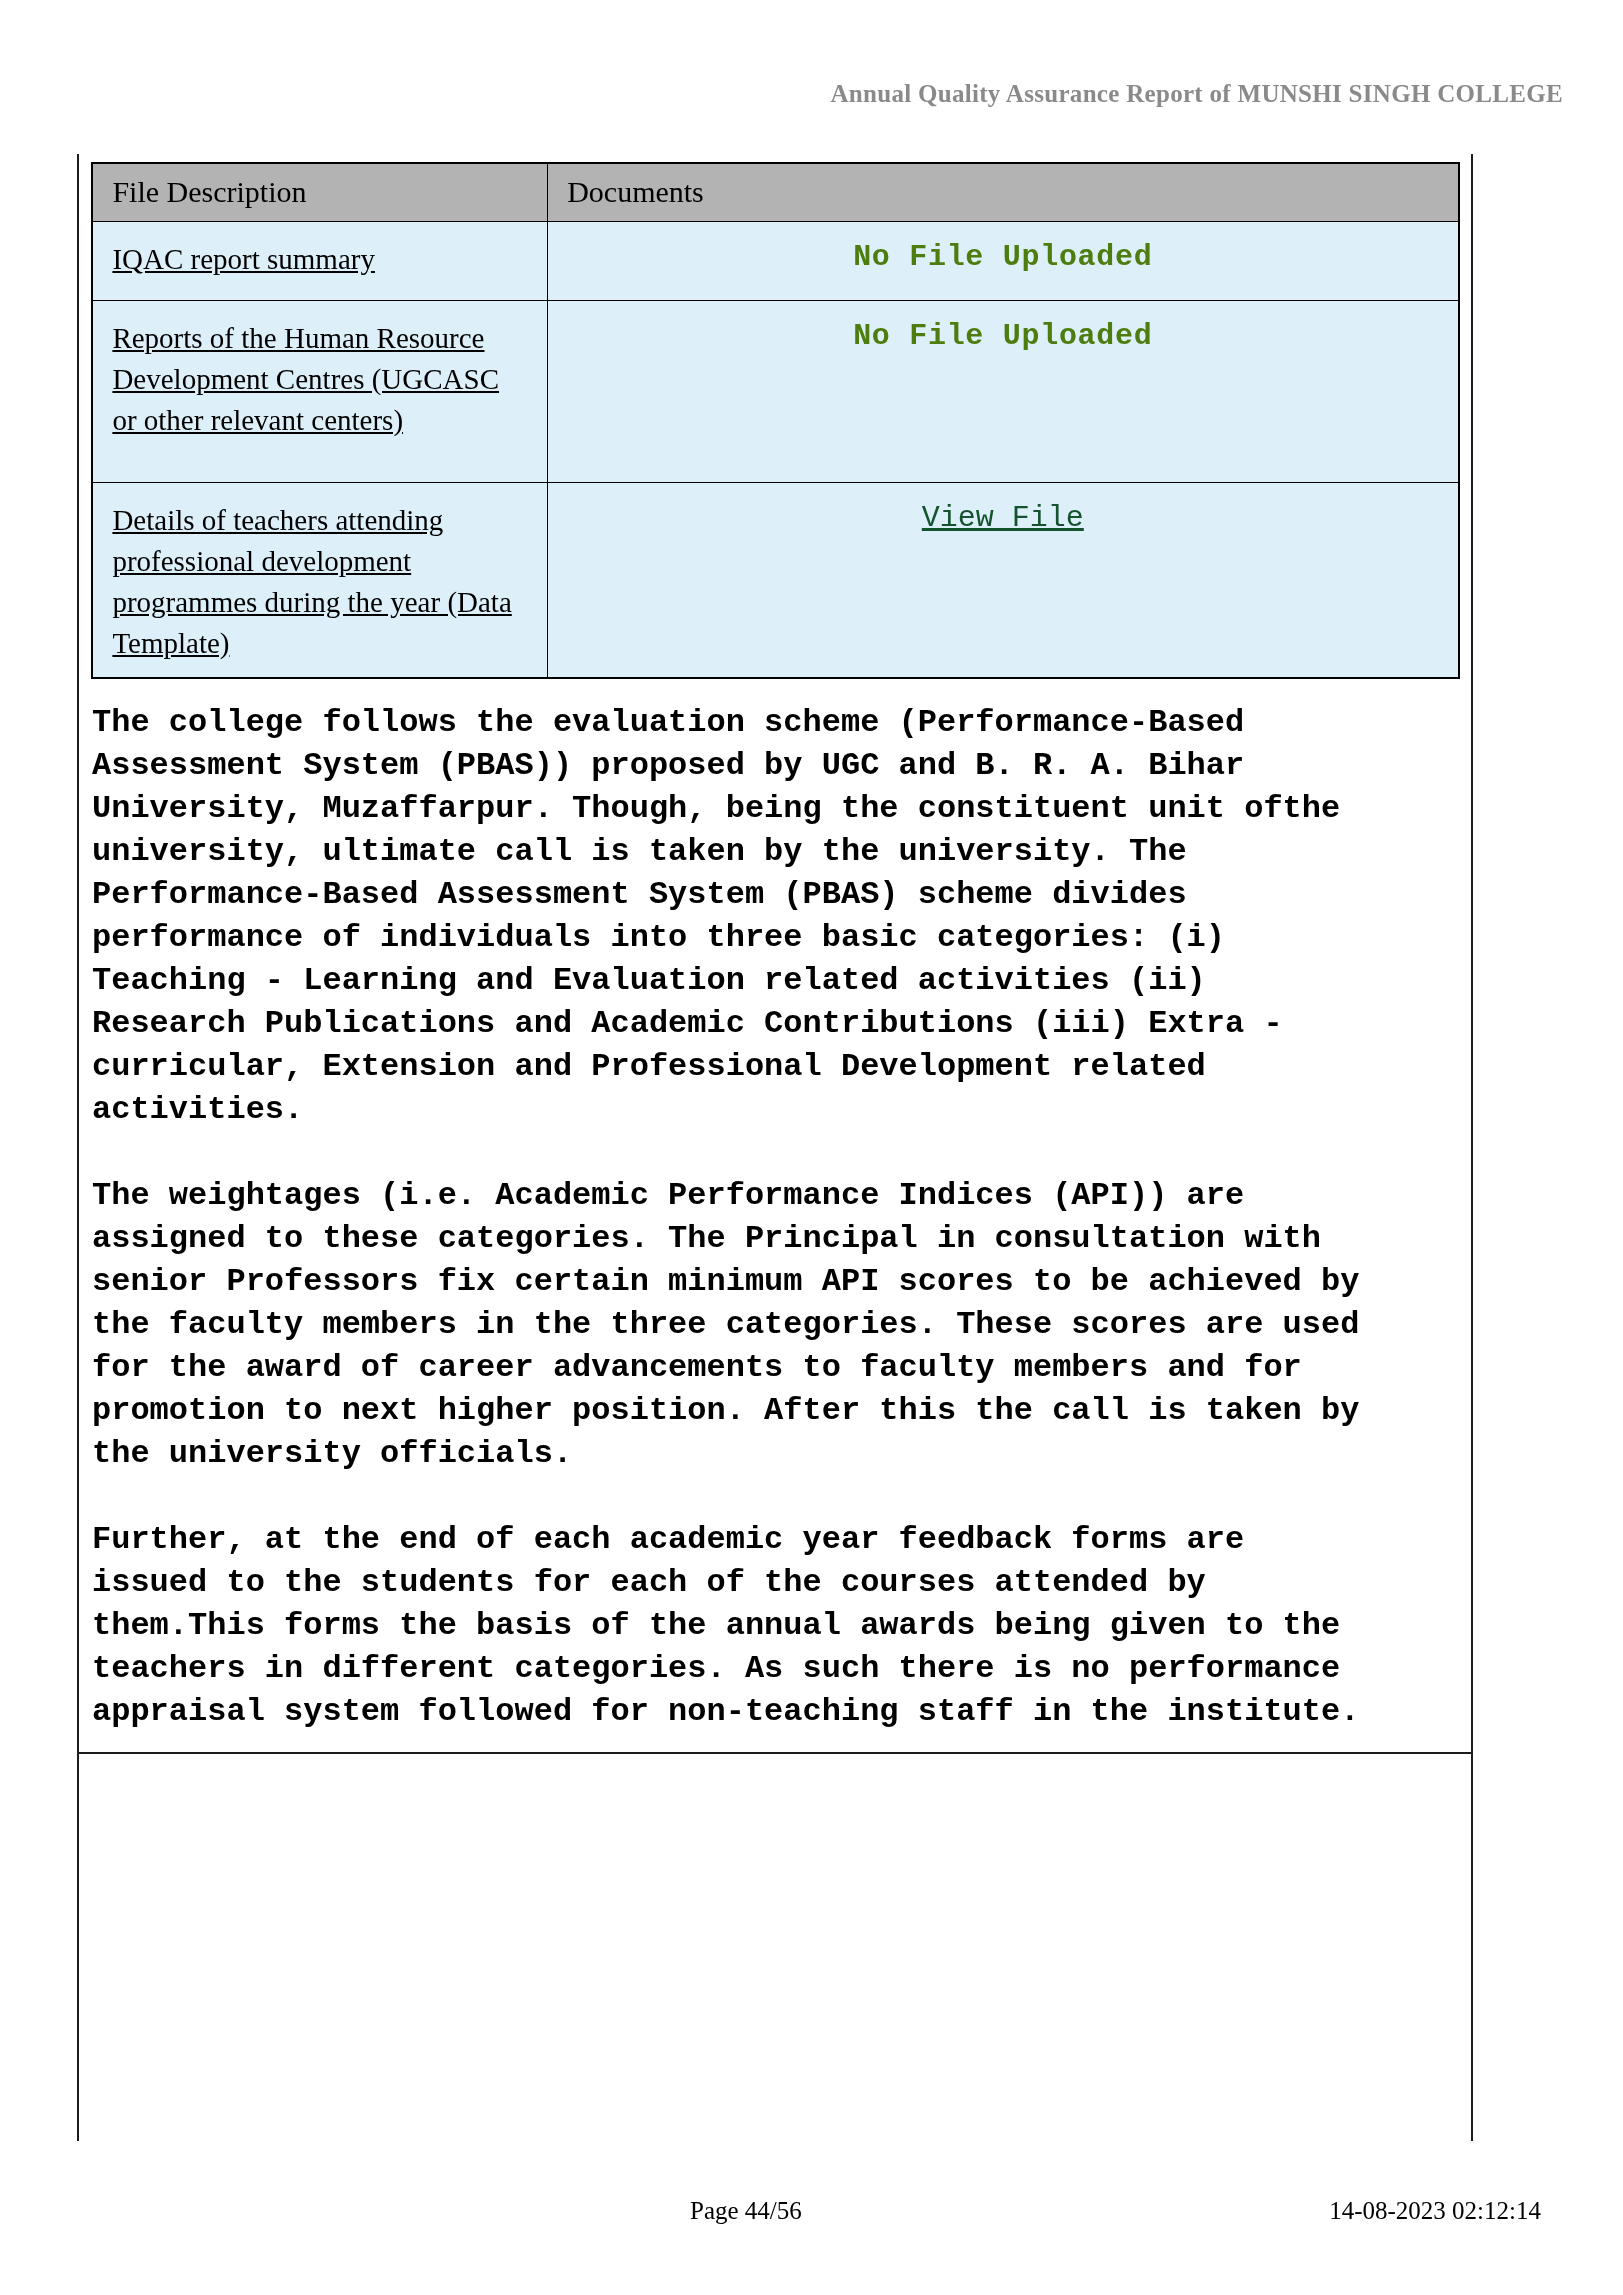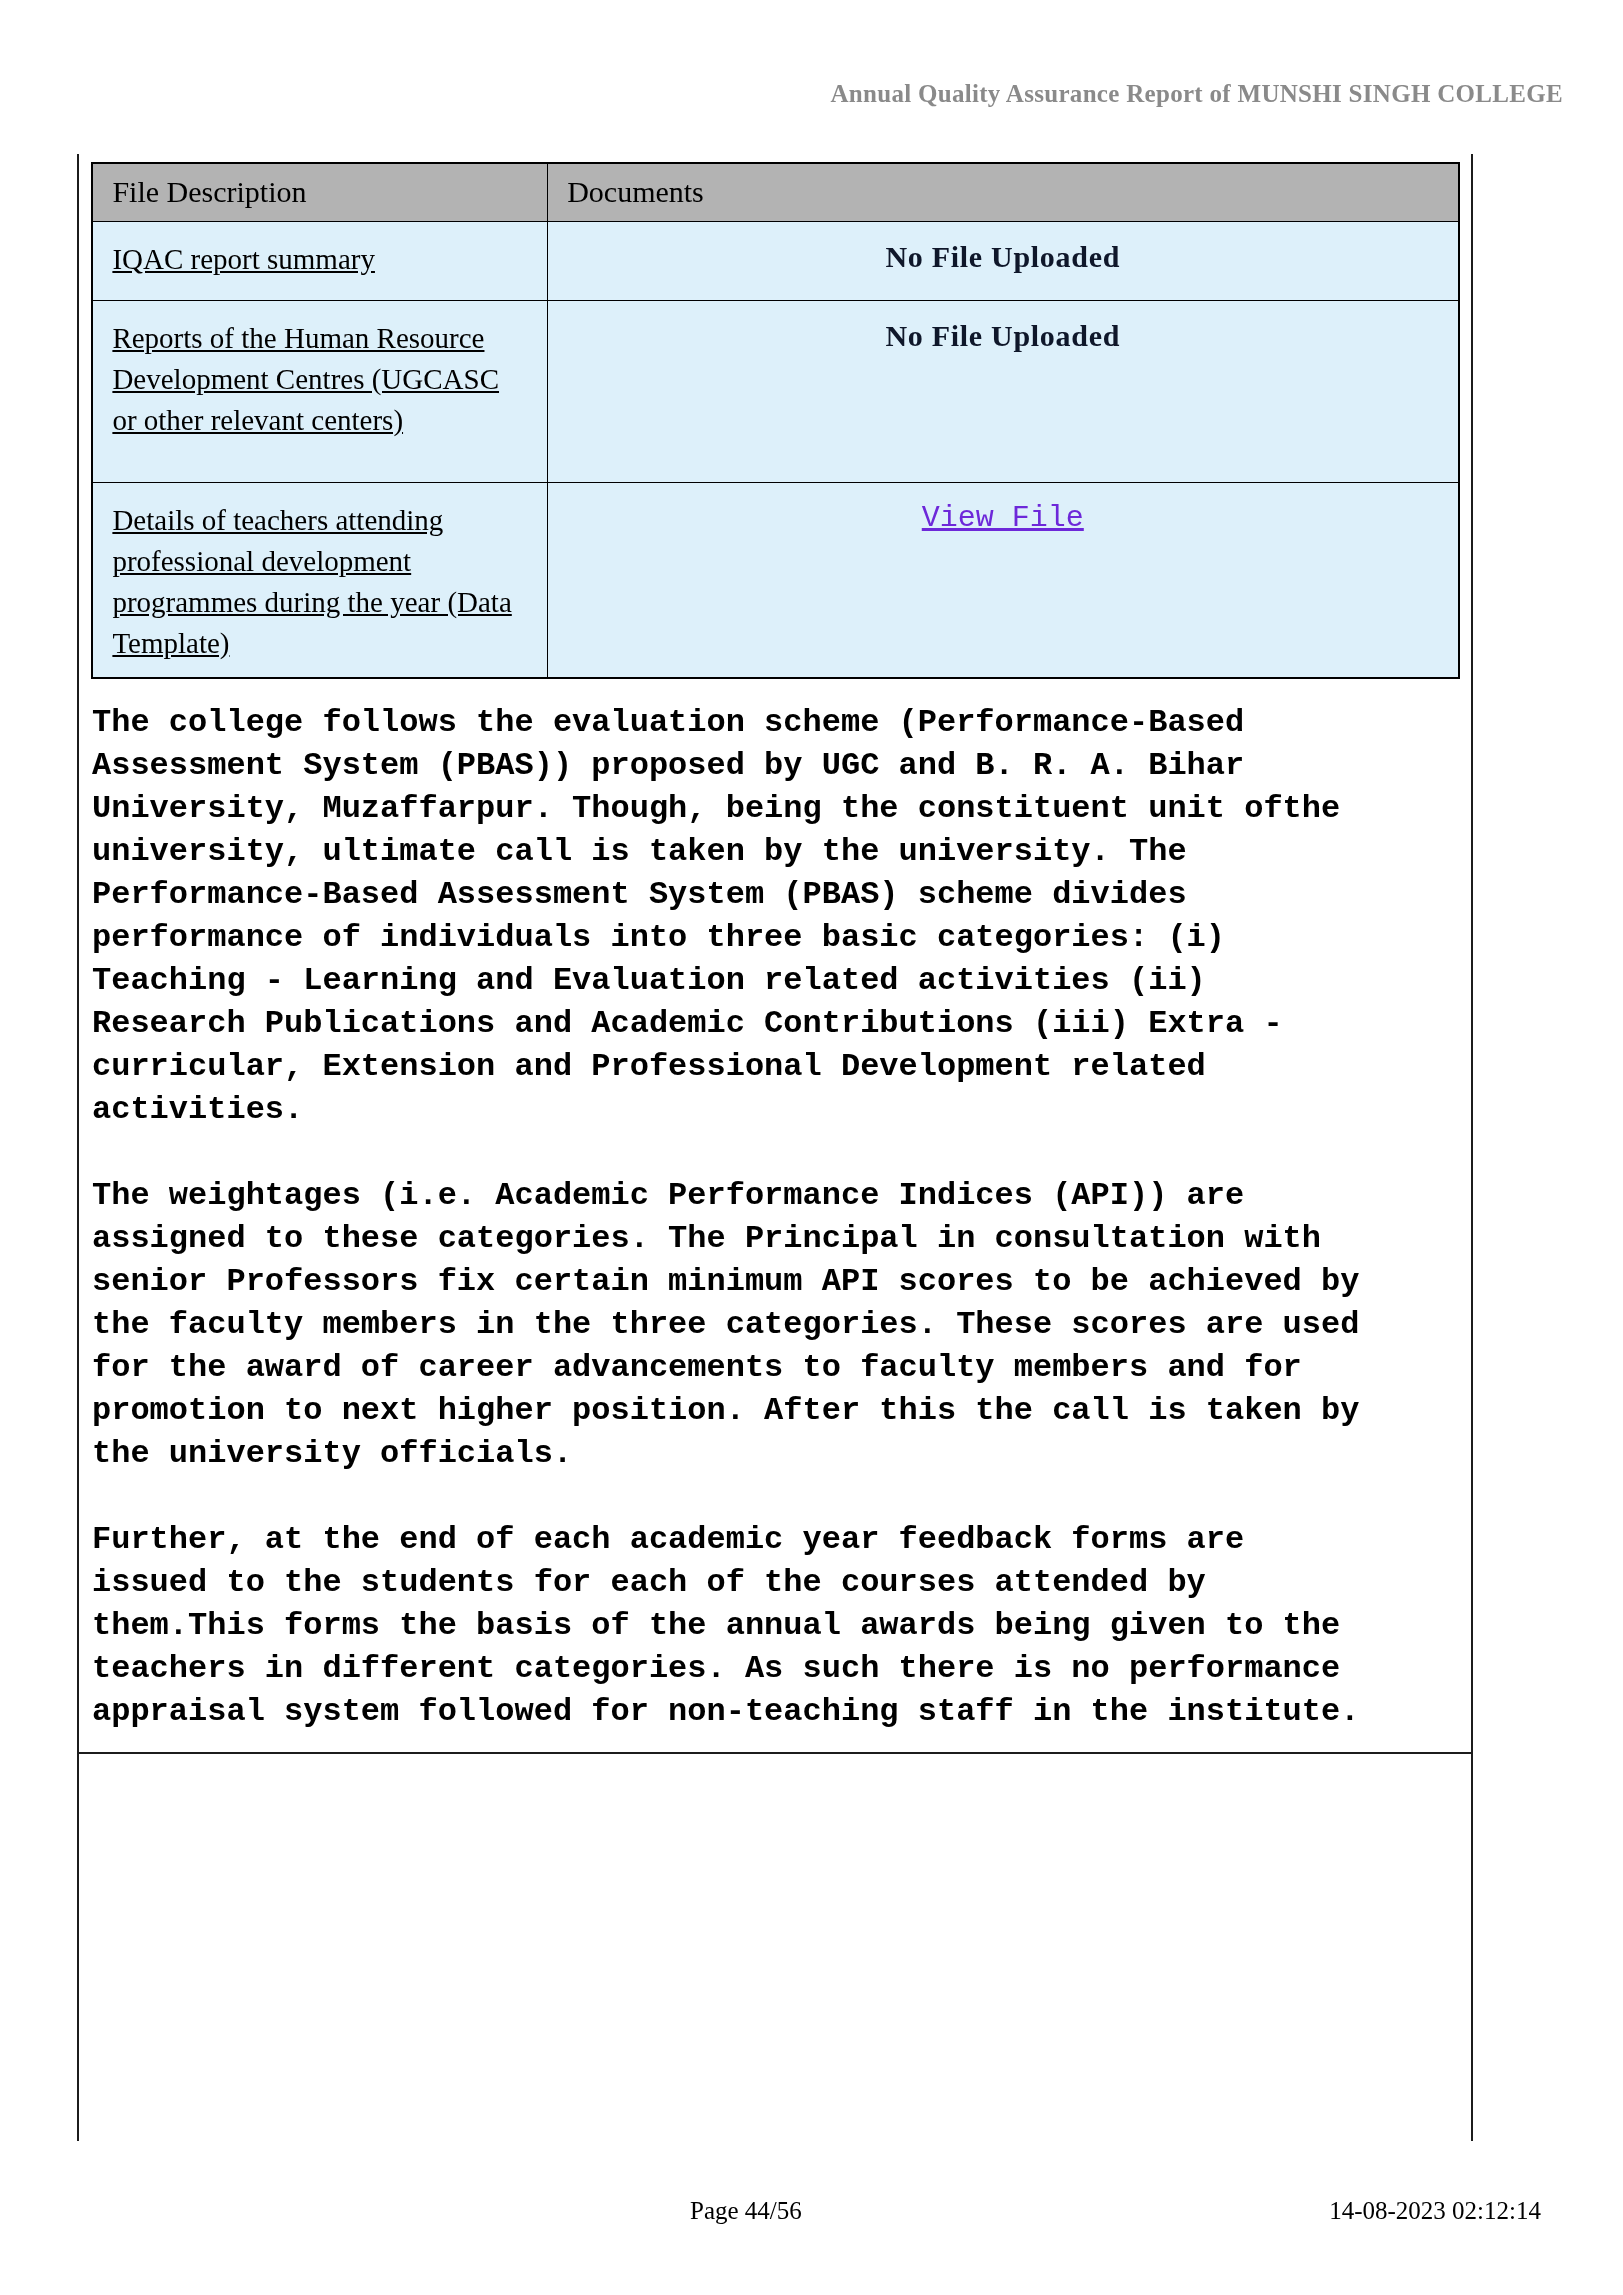--- a/index.html
+++ b/index.html
@@ -72,30 +72,30 @@
     text-align: center;
     padding-top: 18.3px;
     padding-bottom: 13px;
   }
   tbody tr:nth-child(1) { height: 79px; }
   tbody tr:nth-child(2) { height: 182px; }
   tbody tr:nth-child(3) { height: 103px; }
   tbody tr:nth-child(4) { height: 186px; border-radius: 23px; }
 
   .no-file {
-    font-family: Liberation Serif, serif;
+    font-family: Liberation Mono, monospace;
     font-weight: bold;
     font-size: 30px;
-    color: #0f172a;
+    color: #4d7c0f;
     letter-spacing: 0.7px;
   }
   .view-file-link {
     font-family: "Liberation Mono", monospace;
     font-size: 30px;
-    color: #6d28d9;
+    color: #14532d;
     text-decoration: underline;
     cursor: pointer;
   }
 
   
   .section-heading {
     border-top: 2px solid #1c1c1c;
     border-bottom: 2px solid #1c1c1c;
     height: 75px;
     display: flex;

